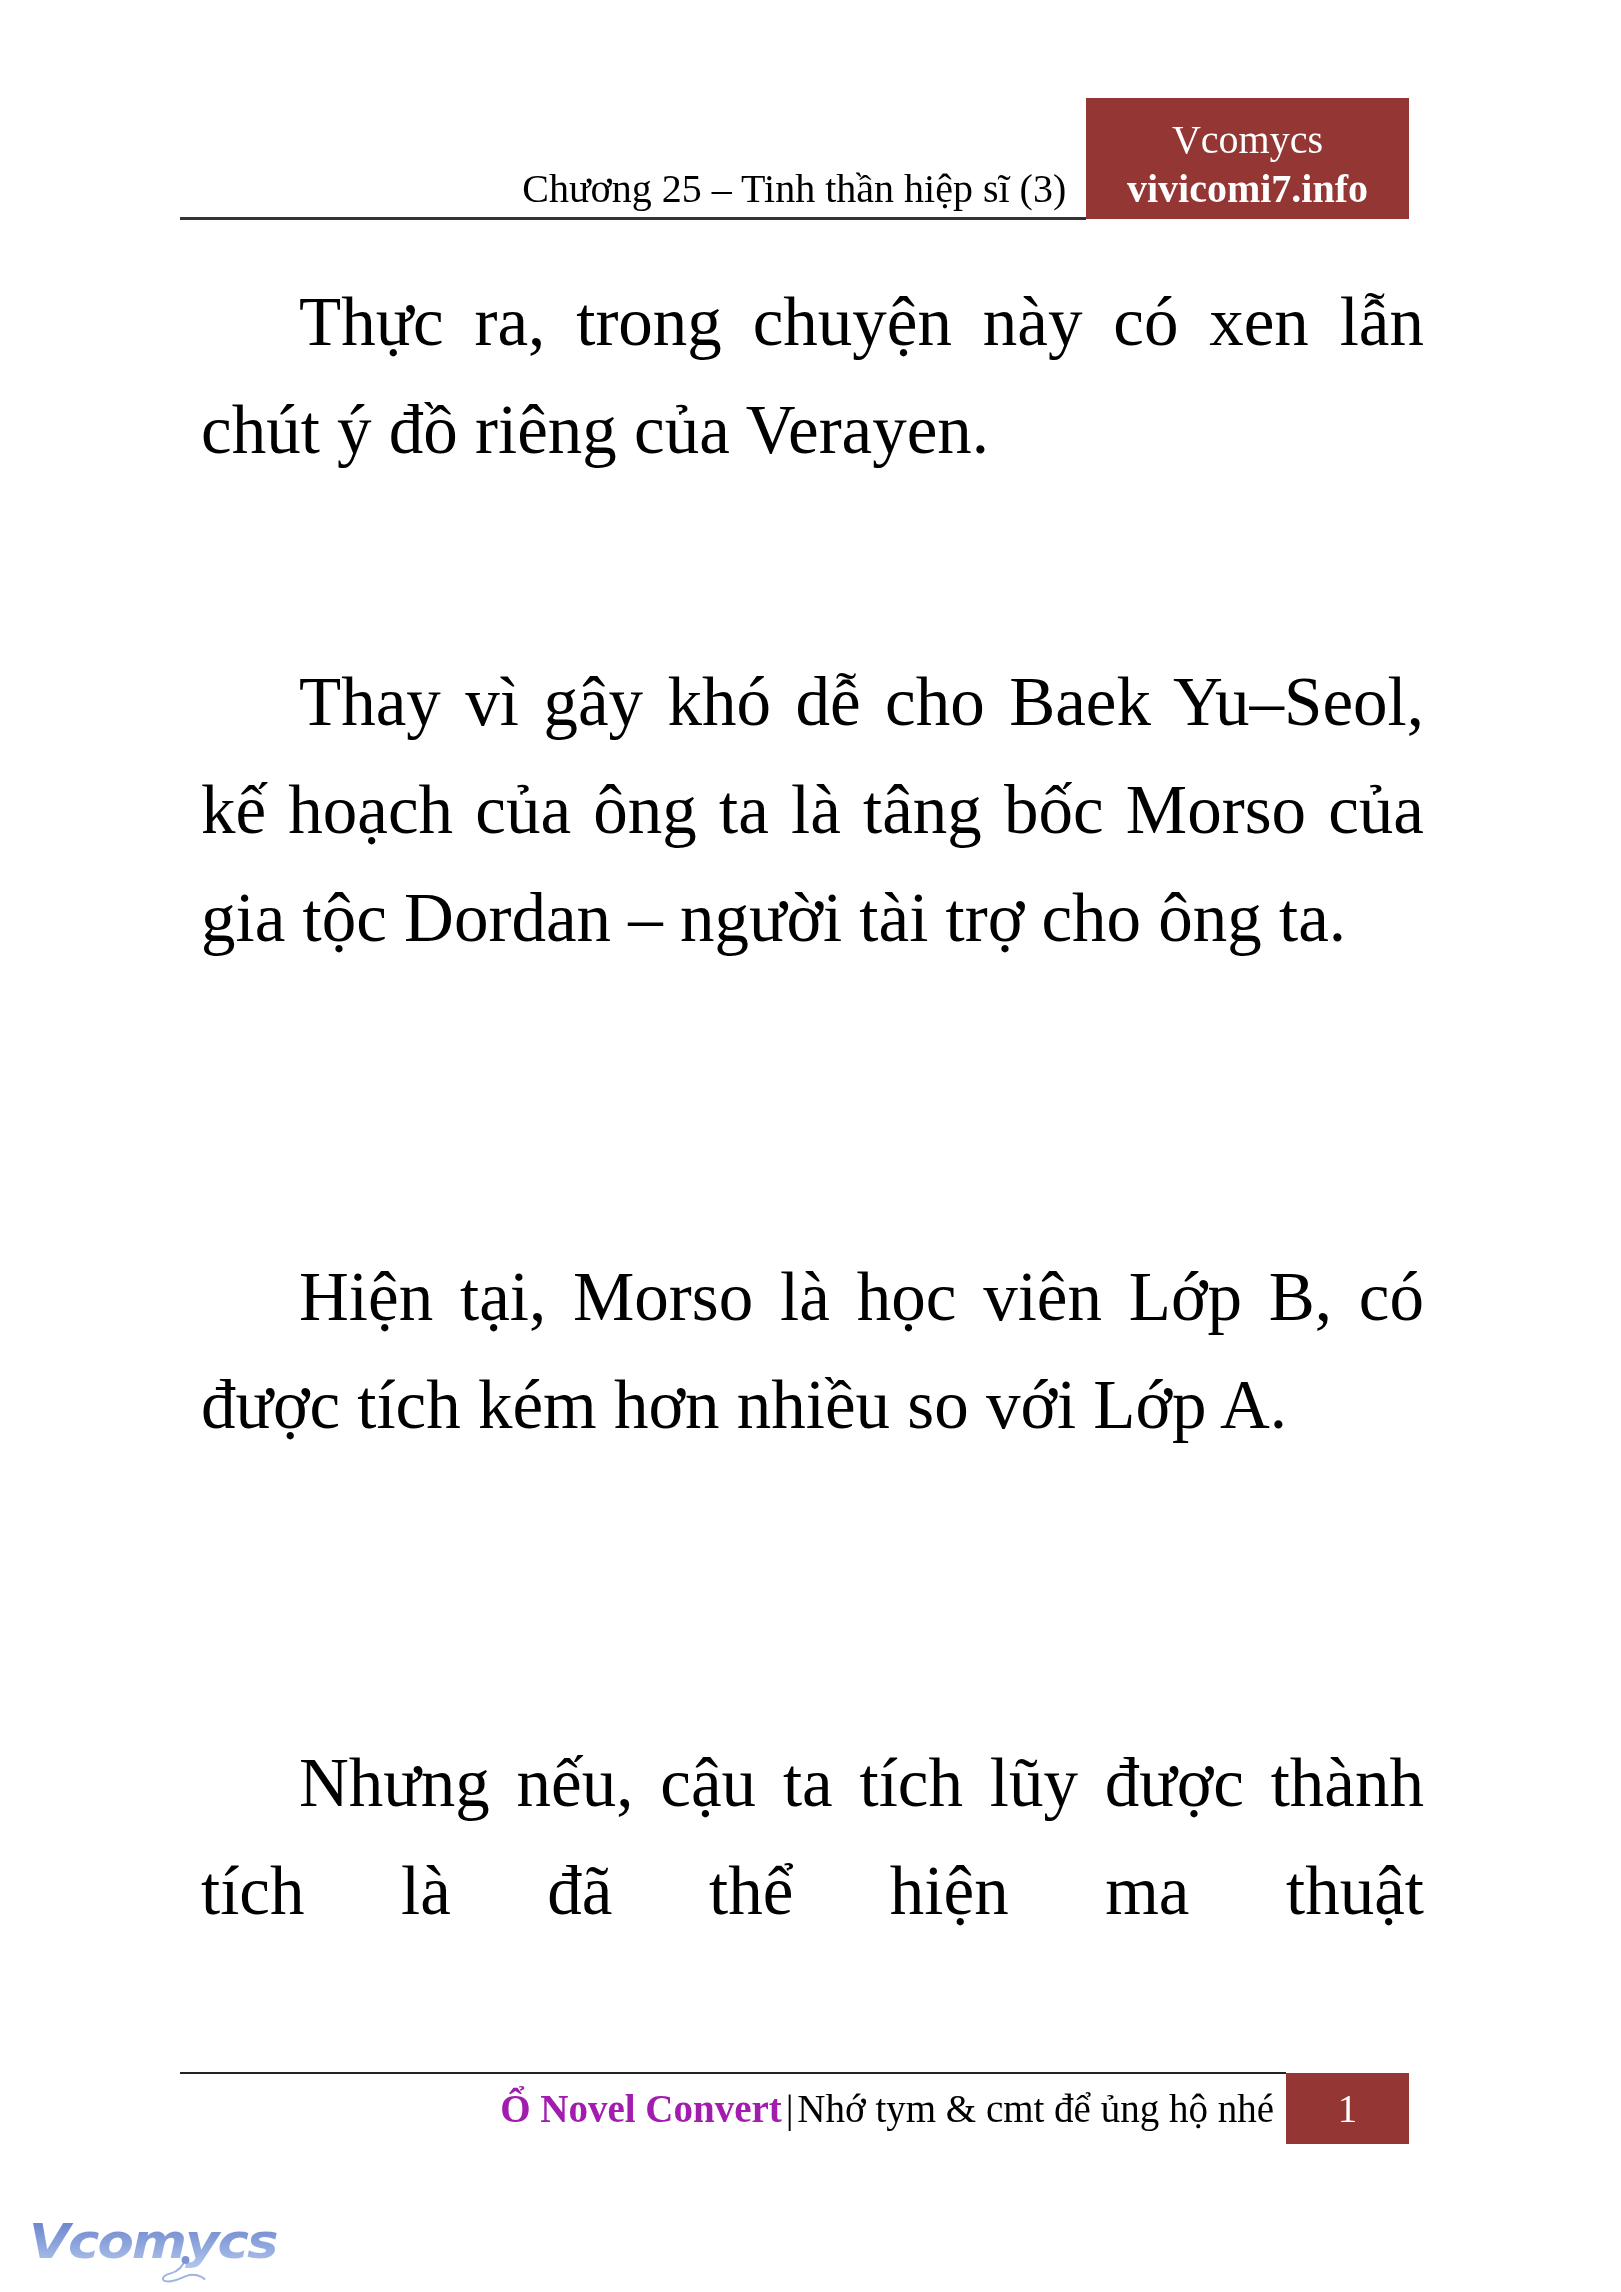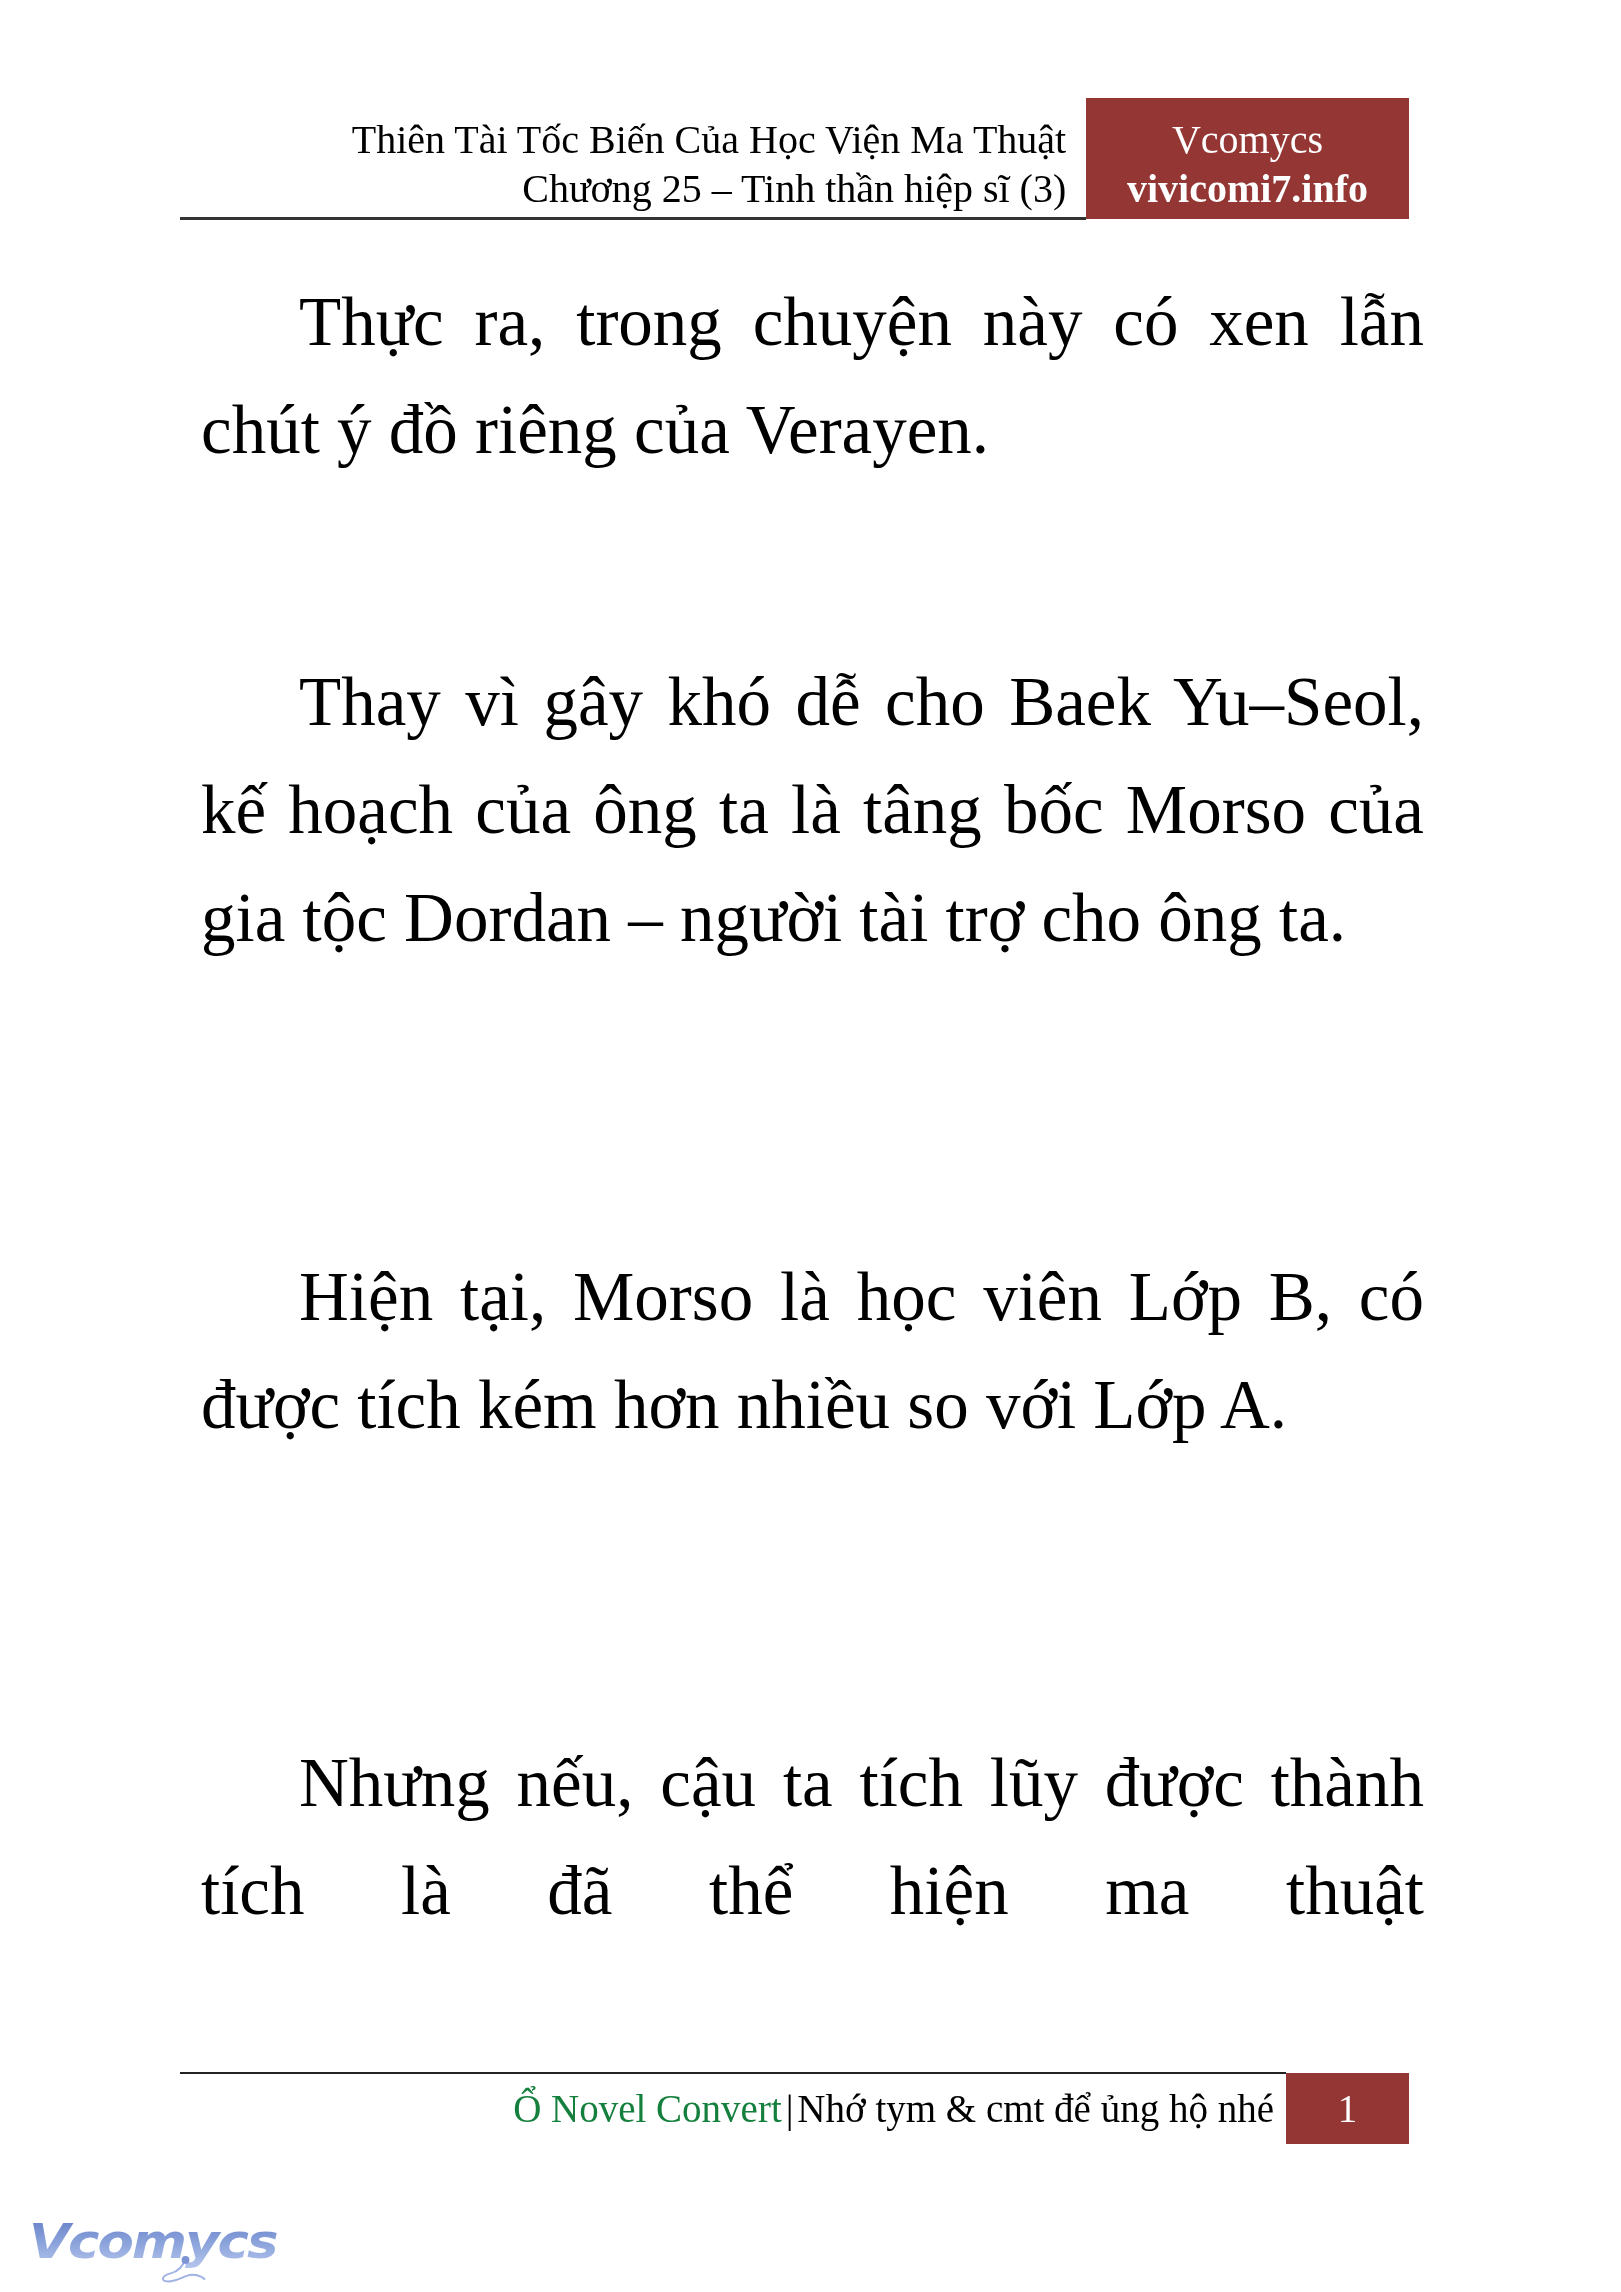--- a/index.html
+++ b/index.html
@@ -119,22 +119,22 @@
     }
     .footer-text {
       position: absolute;
       right: 135px;
       top: 11.8px;
       font-size: 39px;
       line-height: 49px;
       white-space: nowrap;
     }
     .footer-brand {
-      color: #15803d;
-      font-weight: normal;
+      color: #a21caf;
+      font-weight: bold;
       text-align: right;
     }
     .footer-sep {
       color: #000000;
       padding: 0 3.9px;
     }
     .footer-page {
       position: absolute;
       left: 1106px;
       top: 1px;
@@ -176,21 +176,20 @@
       position: absolute;
       left: 127px;
       top: 43px;
     }
   </style>
 </head>
 <body>
 
 <div class="header">
   <div class="header-titles">
-    <div class="line1">Thiên Tài Tốc Biến Của Học Viện Ma Thuật</div>
     <div class="line2">Chương 25 – Tinh thần hiệp sĩ (3)</div>
   </div>
   <div class="header-rule"></div>
   <div class="header-badge">
     <div class="b1">Vcomycs</div>
     <div class="b2">vivicomi7.info</div>
   </div>
 </div>
 
 <div class="content">

